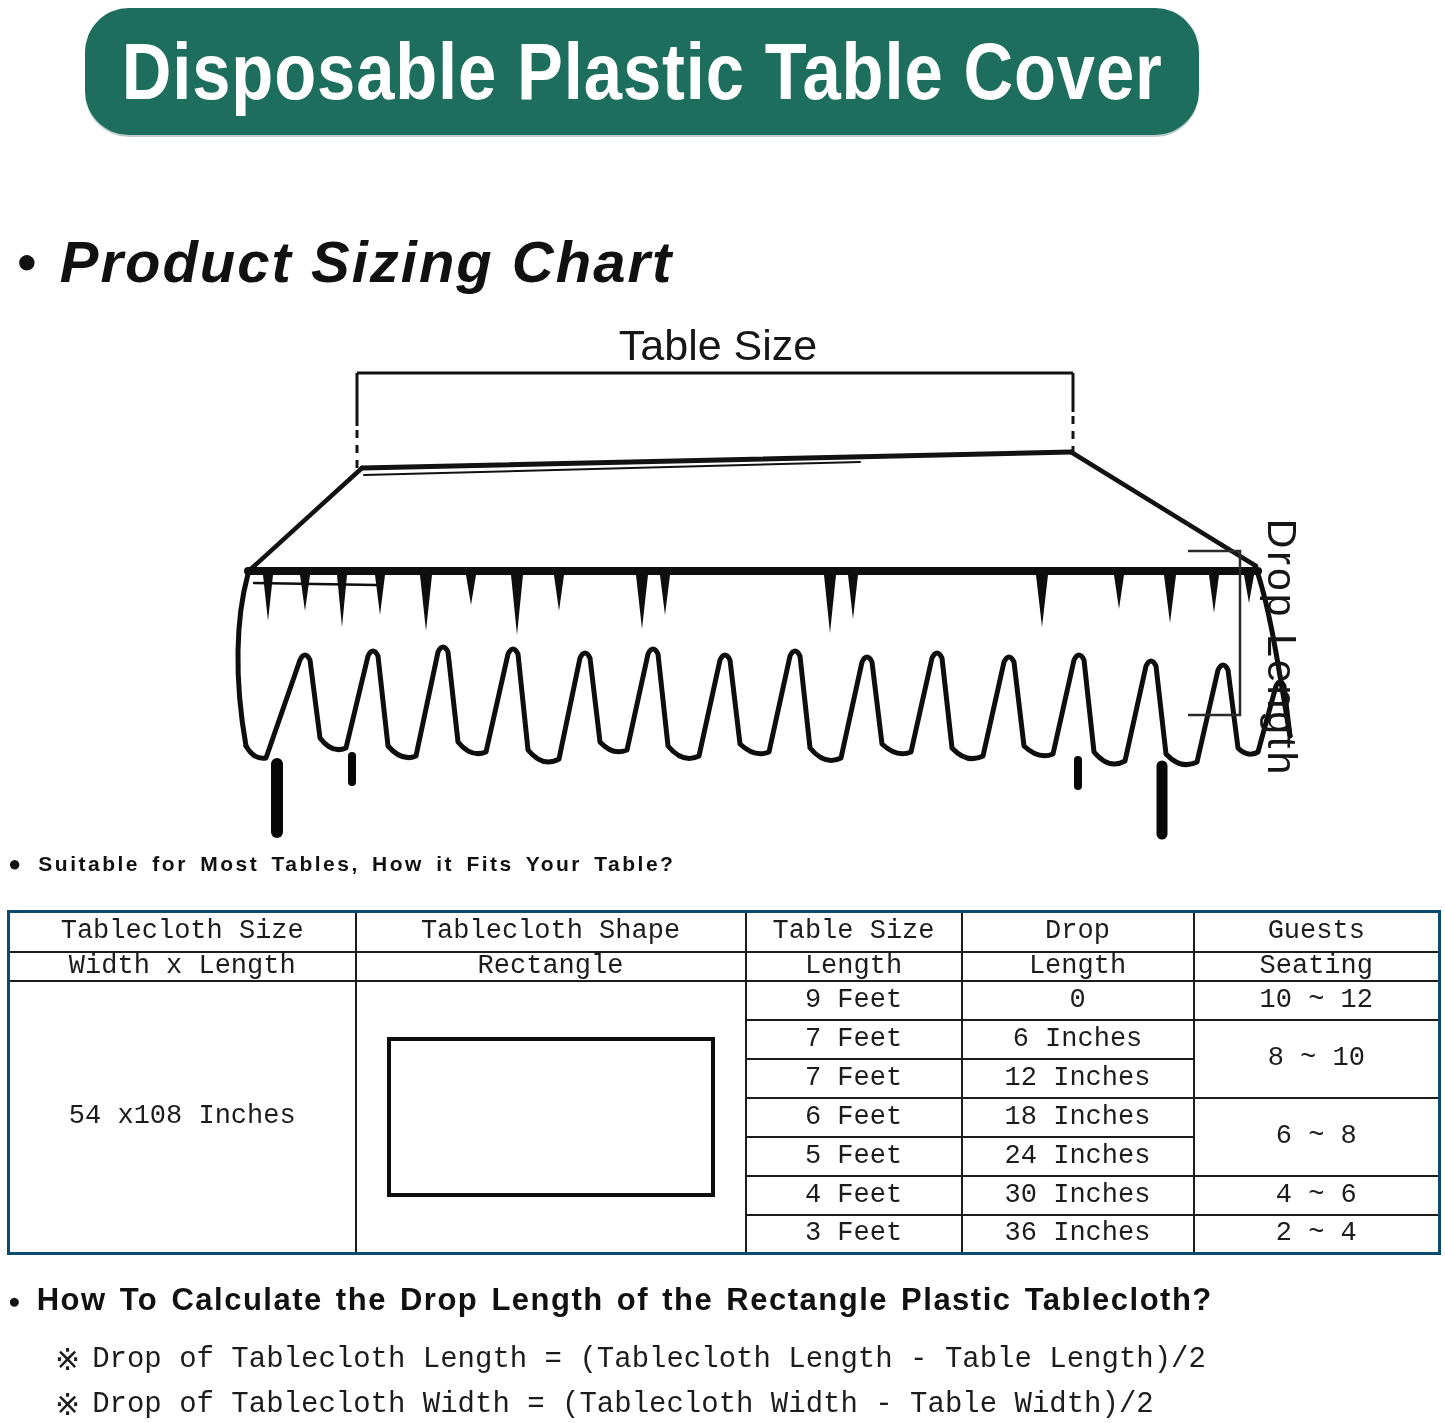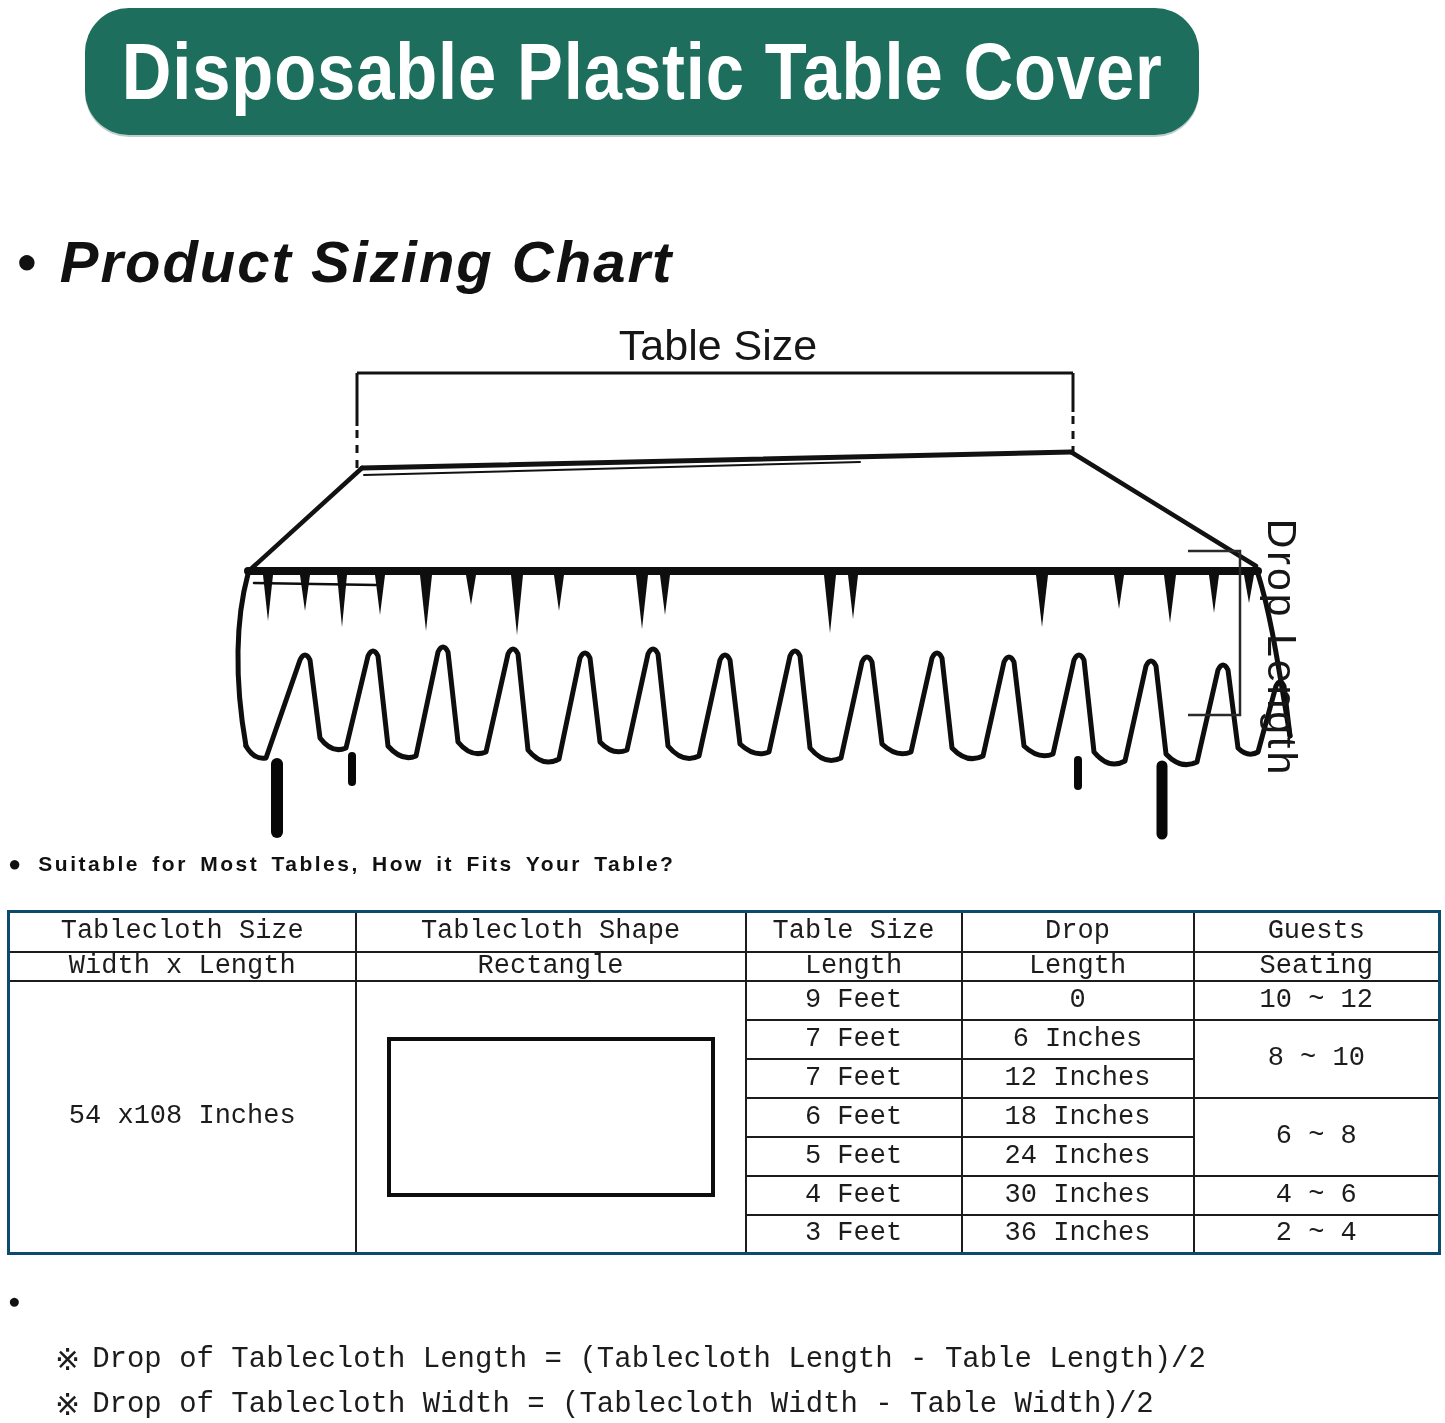--- a/index.html
+++ b/index.html
@@ -225,20 +225,21 @@
       <tr>
         <td>3 Feet</td>
         <td class="dropr">36 Inches</td>
         <td>2 ~ 4</td>
       </tr>
     </tbody>
   </table>
 
   <div class="heading h3">
     <span class="bullet">●</span>
+    <span class="txt">How To Calculate the Drop Length of the Rectangle Plastic Tablecloth?</span>
   </div>
 
   <div class="formula f1">
     <span class="fmark">※</span>
     <span>Drop of Tablecloth Length = (Tablecloth Length - Table Length)/2</span>
   </div>
   <div class="formula f2">
     <span class="fmark">※</span>
     <span>Drop of Tablecloth Width = (Tablecloth Width - Table Width)/2</span>
   </div>

